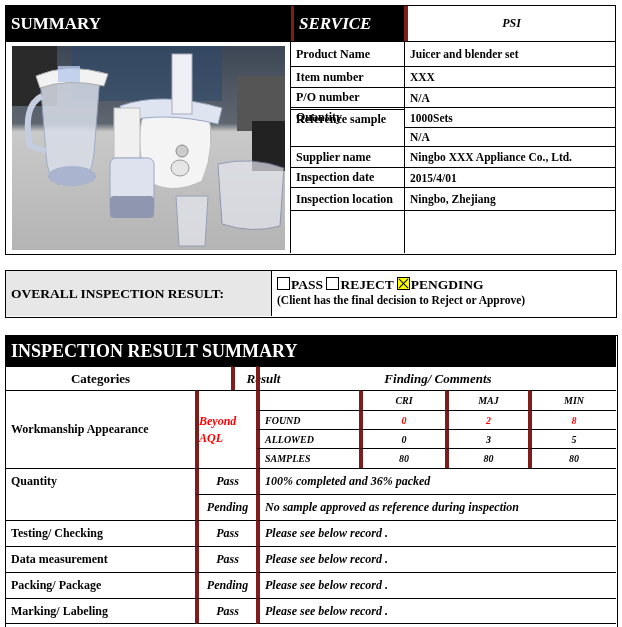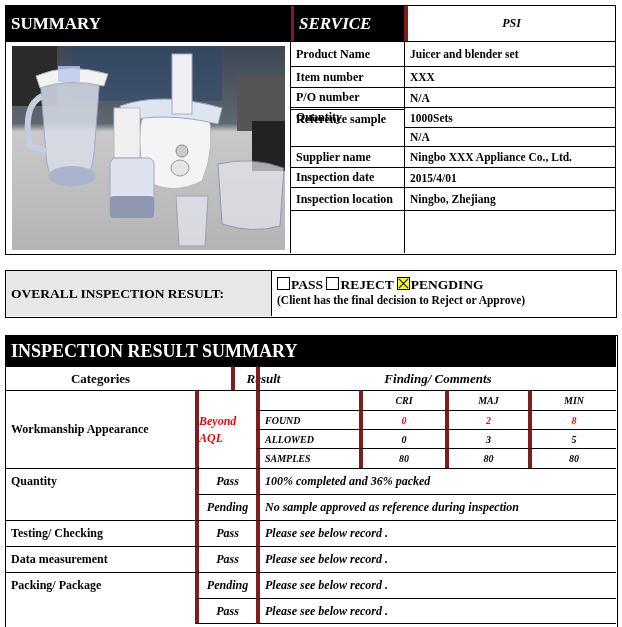--- a/index.html
+++ b/index.html
@@ -173,15 +173,16 @@
   <div class="abs txt cell12 bt bl" style="left:250px;top:184px;width:360px;height:26px;padding-left:5px;">Please see below record .</div>
 
   <div class="abs txt cell12 bt" style="left:0;top:210px;width:189px;height:26px;padding-left:5px;">Data measurement</div>
   <div class="abs txt ctr cell12 bt bl" style="left:189px;top:210px;width:61px;height:26px;">Pass</div>
   <div class="abs txt cell12 bt bl" style="left:250px;top:210px;width:360px;height:26px;padding-left:5px;">Please see below record .</div>
 
   <div class="abs txt cell12 bt" style="left:0;top:236px;width:189px;height:26px;padding-left:5px;">Packing/ Package</div>
   <div class="abs txt ctr cell12 bt bl" style="left:189px;top:236px;width:61px;height:26px;">Pending</div>
   <div class="abs txt cell12 bt bl" style="left:250px;top:236px;width:360px;height:26px;padding-left:5px;">Please see below record .</div>
 
+  <div class="abs txt cell12 bt" style="left:0;top:262px;width:189px;height:26px;padding-left:5px;border-bottom:1px solid #000;">Marking/ Labeling</div>
   <div class="abs txt ctr cell12 bt bl" style="left:189px;top:262px;width:61px;height:26px;border-bottom:1px solid #000;">Pass</div>
   <div class="abs txt cell12 bt bl" style="left:250px;top:262px;width:360px;height:26px;padding-left:5px;border-bottom:1px solid #000;">Please see below record .</div>
 </div>
 
 </body></html>

